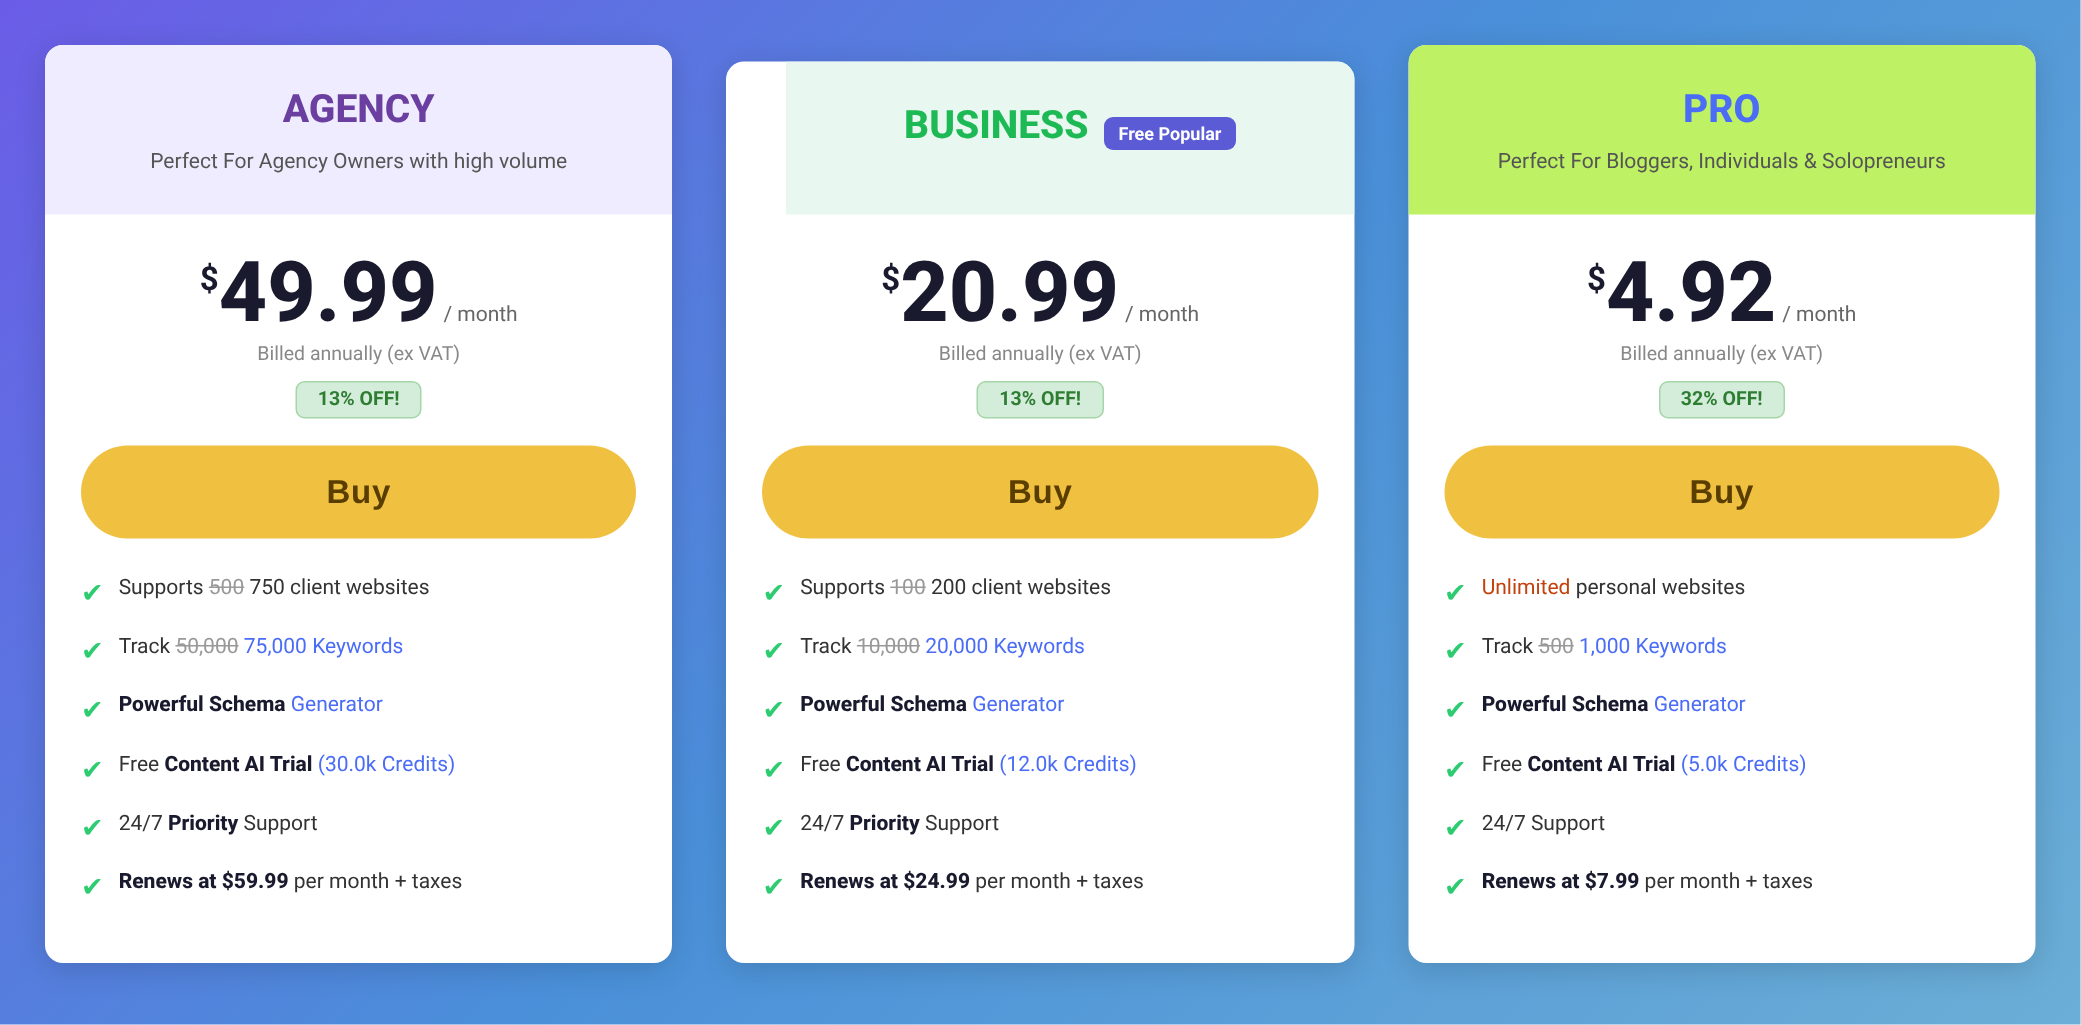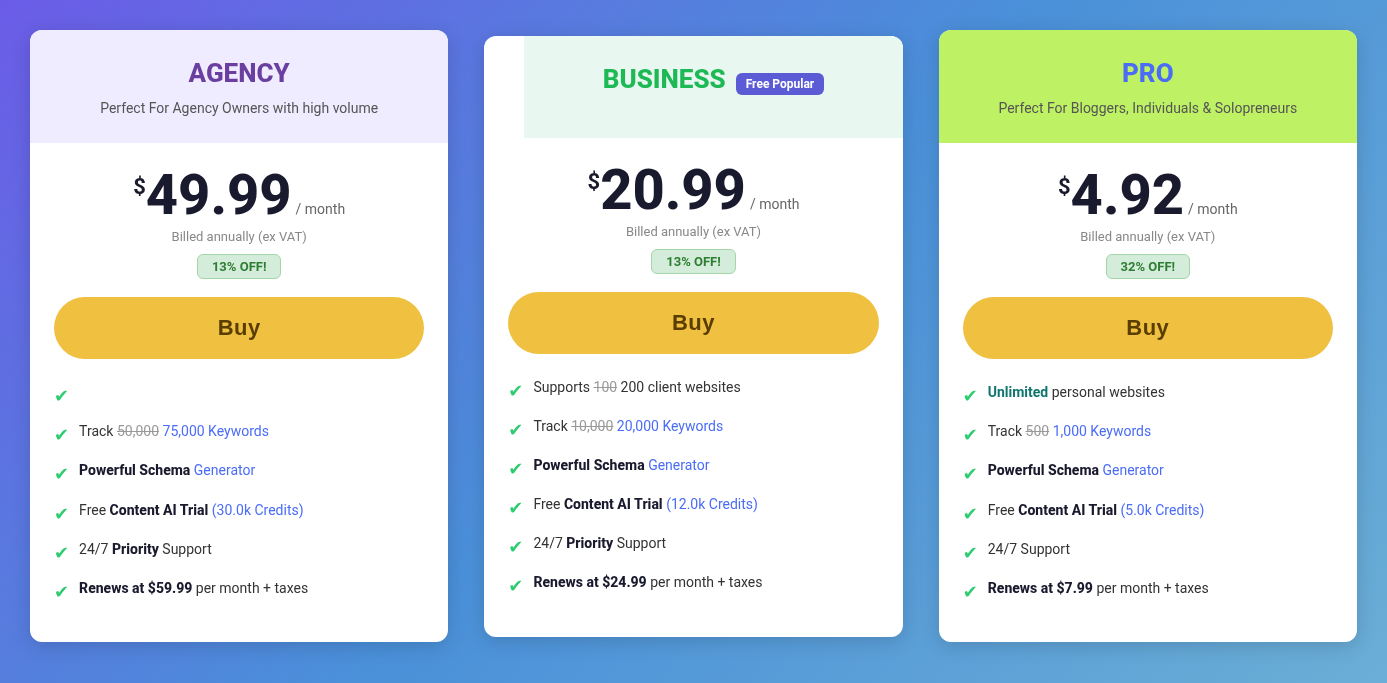--- a/index.html
+++ b/index.html
@@ -12,21 +12,21 @@
       align-items: flex-start;
       justify-content: center;
       padding: 20px;
     }
 
     .pricing-container {
       display: flex;
       gap: 16px;
       max-width: 1387px;
       width: 100%;
-      align-items: center;
+      align-items: flex-end;
       justify-content: center;
     }
 
     .plan-card {
       background: #fff;
       border-radius: 12px;
       overflow: hidden;
       flex: 1;
       max-width: 440px;
       margin: 10px;
@@ -187,41 +187,42 @@
       color: #4a6cf7;
       text-decoration: none;
     }
 
     .feature-bold {
       font-weight: 800;
       color: #1a1a2e;
     }
 
     .feature-highlight {
-      font-weight: 700;
-      color: #0f766e;
+      font-weight: 400;
+      color: #c2410c;
     }
   </style>
 </head>
 <body>
 
 <div class="pricing-container">
 <div class="plan-card">
       <div class="plan-header agency-header">
         <div class="plan-name">AGENCY</div>
         <div class="plan-description">Perfect For Agency Owners with high volume</div>
       </div>
       <div class="plan-body">
         <div class="price-row"><span class="price-currency">$</span><span class="price-amount">49.99</span><span class="price-period">/ month</span></div>
         <div class="billed-text">Billed annually (ex VAT)</div>
         <div class="discount-row"><span class="discount-badge">13% OFF!</span></div>
         <button class="buy-button">Buy</button>
         <ul class="features-list">
           <li class="feature-item">
             <span class="check-icon">✔</span>
+            <span class="feature-text">Supports <s class="strikethrough">500</s> 750 client websites</span>
           </li>
           <li class="feature-item">
             <span class="check-icon">✔</span>
             <span class="feature-text">Track <s class="strikethrough">50,000</s> <a class="feature-link" href="#">75,000 Keywords</a></span>
           </li>
           <li class="feature-item">
             <span class="check-icon">✔</span>
             <span class="feature-text"><strong class="feature-bold">Powerful Schema</strong> <a class="feature-link" href="#">Generator</a></span>
           </li>
           <li class="feature-item">

